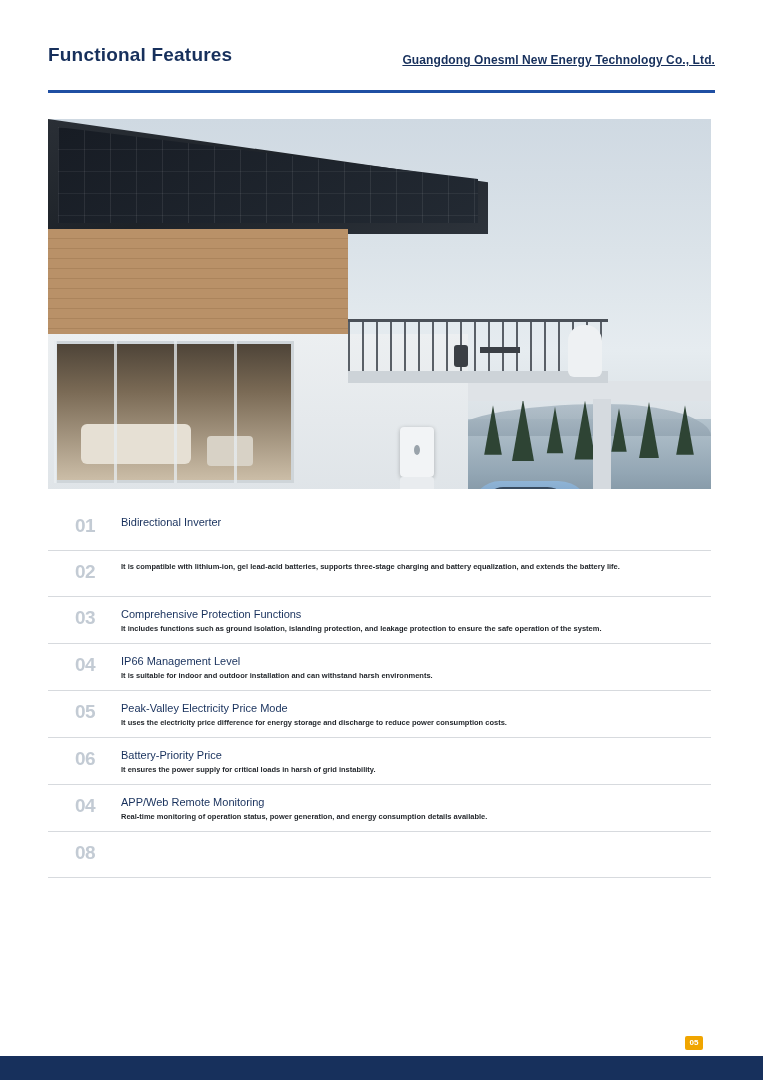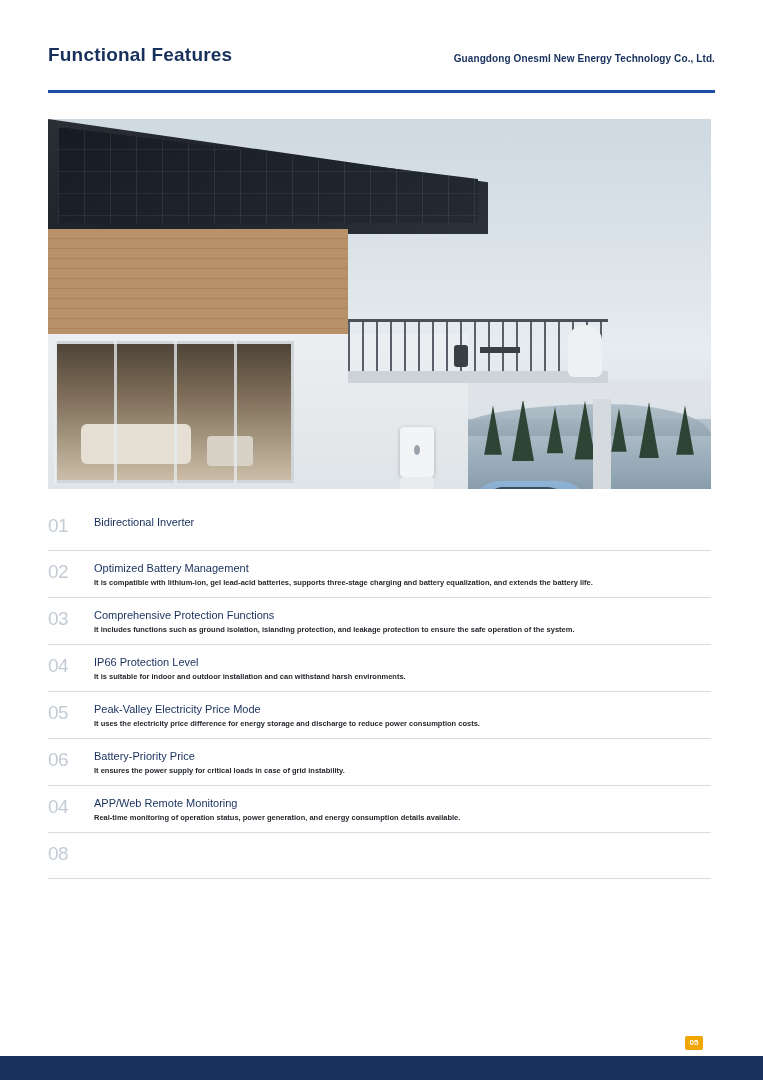--- a/index.html
+++ b/index.html
@@ -37,24 +37,25 @@
     top: 0;
     font-size: 19px;
     font-weight: bold;
     color: #17305c;
     letter-spacing: 0.2px;
   }
   .header-company {
     position: absolute;
     right: 0;
     top: 9px;
-    font-size: 10px;
+    font-size: 12px;
     font-weight: bold;
     color: #17305c;
     letter-spacing: 0.1px;
+    text-decoration: underline;
   }
   .header-rule {
     position: absolute;
     left: 48px;
     right: 48px;
     top: 90px;
     height: 3px;
     background: #1f4fa3;
   }
 
@@ -252,24 +253,25 @@
     align-items: flex-start;
     padding: 10px 0 9px 0;
     border-bottom: 1px solid #d7dade;
     min-height: 46px;
     box-sizing: border-box;
   }
   .feature:first-child { border-top: none; }
   .feature-num {
     flex: 0 0 46px;
     font-size: 19px;
-    font-weight: normal;
+    font-weight: bold;
     color: #c3cbd4;
     line-height: 22px;
     letter-spacing: -0.5px;
+    margin-left: 27px;
   }
   .feature-body {
     flex: 1 1 auto;
     padding-right: 4px;
   }
   .feature-title {
     font-size: 11px;
     font-weight: normal;
     color: #17305c;
     line-height: 14px;
@@ -354,54 +356,53 @@
     <div class="feature">
       <div class="feature-num">01</div>
       <div class="feature-body">
         <div class="feature-title">Bidirectional Inverter</div>
       </div>
     </div>
 
     <div class="feature">
       <div class="feature-num">02</div>
       <div class="feature-body">
-        <div class="feature-title">Optimized Battery Management</div>
         <div class="feature-desc">It is compatible with lithium-ion, gel lead-acid batteries, supports three-stage charging and battery equalization, and extends the battery life.</div>
       </div>
     </div>
 
     <div class="feature">
       <div class="feature-num">03</div>
       <div class="feature-body">
         <div class="feature-title">Comprehensive Protection Functions</div>
         <div class="feature-desc">It includes functions such as ground isolation, islanding protection, and leakage protection to ensure the safe operation of the system.</div>
       </div>
     </div>
 
     <div class="feature">
       <div class="feature-num">04</div>
       <div class="feature-body">
-        <div class="feature-title">IP66 Protection Level</div>
+        <div class="feature-title">IP66 Management Level</div>
         <div class="feature-desc">It is suitable for indoor and outdoor installation and can withstand harsh environments.</div>
       </div>
     </div>
 
     <div class="feature">
       <div class="feature-num">05</div>
       <div class="feature-body">
         <div class="feature-title">Peak-Valley Electricity Price Mode</div>
         <div class="feature-desc">It uses the electricity price difference for energy storage and discharge to reduce power consumption costs.</div>
       </div>
     </div>
 
     <div class="feature">
       <div class="feature-num">06</div>
       <div class="feature-body">
         <div class="feature-title">Battery-Priority Price</div>
-        <div class="feature-desc">It ensures the power supply for critical loads in case of grid instability.</div>
+        <div class="feature-desc">It ensures the power supply for critical loads in harsh of grid instability.</div>
       </div>
     </div>
 
     <div class="feature">
       <div class="feature-num">04</div>
       <div class="feature-body">
         <div class="feature-title">APP/Web Remote Monitoring</div>
         <div class="feature-desc">Real-time monitoring of operation status, power generation, and energy consumption details available.</div>
       </div>
     </div>

